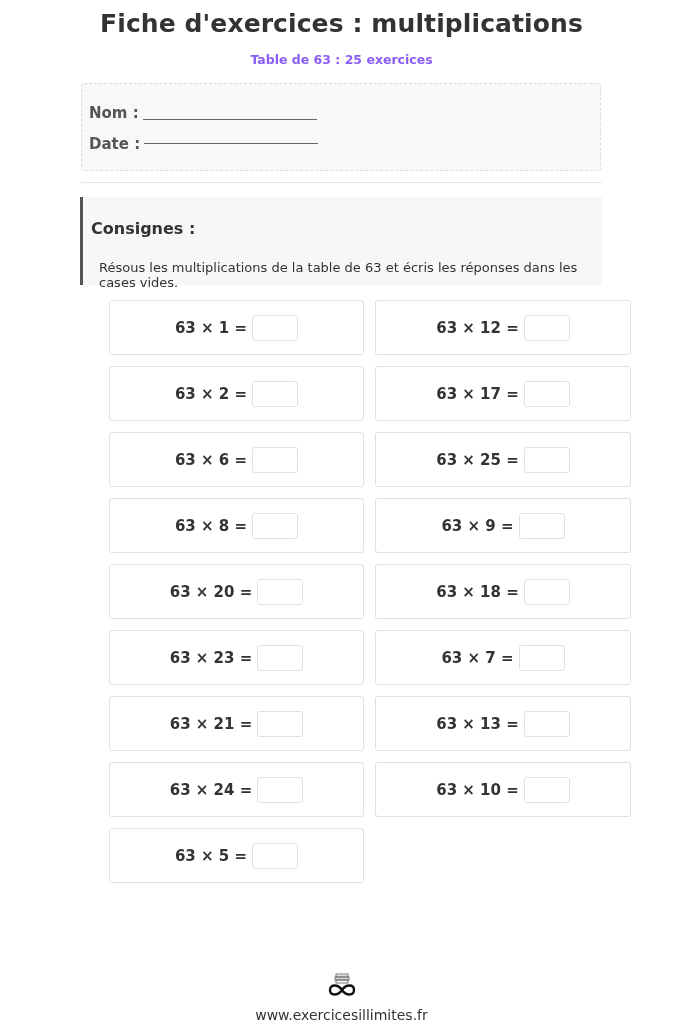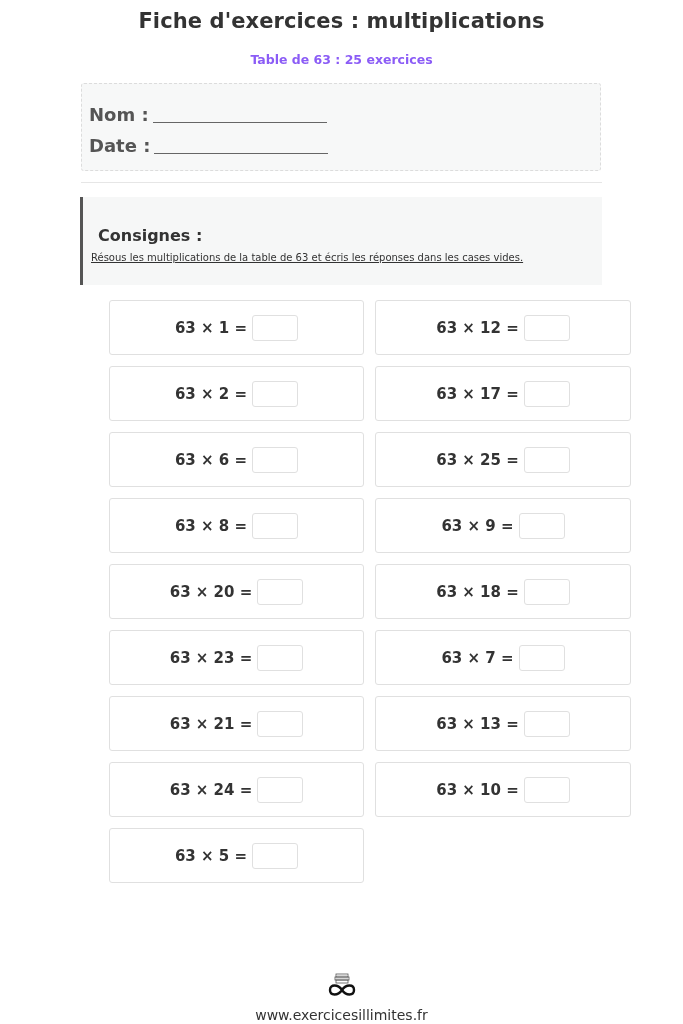--- a/index.html
+++ b/index.html
@@ -2,51 +2,51 @@
 <html><head>
 <meta charset="utf-8">
 <style>
   html, body { margin: 0; padding: 0; background: #ffffff; }
   body {
     width: 683px; height: 1024px; position: relative; overflow: hidden;
     font-family: "DejaVu Sans", sans-serif; color: #333;
   }
   .title {
     position: absolute; left: 0; right: 0; top: 9px;
-    text-align: center; font-size: 21px; font-weight: bold; color: #333; letter-spacing: 0.1px;
+    text-align: center; font-size: 25px; font-weight: bold; color: #333; letter-spacing: 0.1px;
   }
   .subtitle {
     position: absolute; left: 0; right: 0; top: 52px;
     text-align: center; font-size: 12.5px; font-weight: bold; color: #8b5cf6;
   }
   .info-box {
     position: absolute; left: 81px; top: 83px; width: 520px; height: 88px;
     background: #f7f8f8; border: 1px dashed #dcdcdc; border-radius: 3px; box-sizing: border-box;
   }
   .info-line {
-    position: absolute; left: 7px; font-size: 18px; font-weight: bold; color: #555;
+    position: absolute; left: 7px; font-size: 15px; font-weight: bold; color: #555;
     display: flex; align-items: flex-end;
   }
   .info-line .blank {
     display: inline-block; width: 174px; border-bottom: 1.3px solid #666; margin-left: 4px; height: 1px; margin-bottom: 2px;
   }
   .divider {
     position: absolute; left: 81px; top: 182px; width: 521px; height: 1px; background: #e6e6e6;
   }
   .instructions {
     position: absolute; left: 80px; top: 197px; width: 522px; height: 88px;
     background: #f6f7f7; border-left: 3px solid #555; box-sizing: border-box;
   }
   .instructions h2 {
-    position: absolute; left: 8px; top: 22px; margin: 7px;
+    position: absolute; left: 8px; top: 22px; margin: 0;
     font-size: 16px; font-weight: bold; color: #333;
   }
   .instructions p {
-    position: absolute; left: 8px; top: 55px; margin: 0;
-    font-size: 10px; color: #333; text-decoration: underline;
+    position: absolute; left: 8px; top: 55px; margin: 8px;
+    font-size: 13px; color: #333;
   }
   .grid {
     position: absolute; left: 81px; top: 300px; width: 428px;
     display: grid; grid-template-columns: 255px 256px; column-gap: 11px; row-gap: 11px; padding-left: 28px;
   }
   .cell {
     height: 55px; border: 1px solid #e0e0e0; border-radius: 3px; box-sizing: border-box; background: #fff;
     display: flex; align-items: center; justify-content: center;
   }
   .expr {
@@ -68,21 +68,21 @@
 <body>
 
 <div class="title">Fiche d'exercices : multiplications</div>
 <div class="subtitle">Table de 63 : 25 exercices</div>
 
 <div class="info-box">
   <div class="info-line" style="top:20px;">
     <span>Nom :</span>
     <span class="blank"></span>
   </div>
-  <div class="info-line" style="top:51px;">
+  <div class="info-line" style="top:51px;align-items:center;">
     <span>Date :</span>
     <span class="blank"></span>
   </div>
 </div>
 
 <div class="divider"></div>
 
 <div class="instructions">
   <h2>Consignes :</h2>
   <p>Résous les multiplications de la table de 63 et écris les réponses dans les cases vides.</p>

